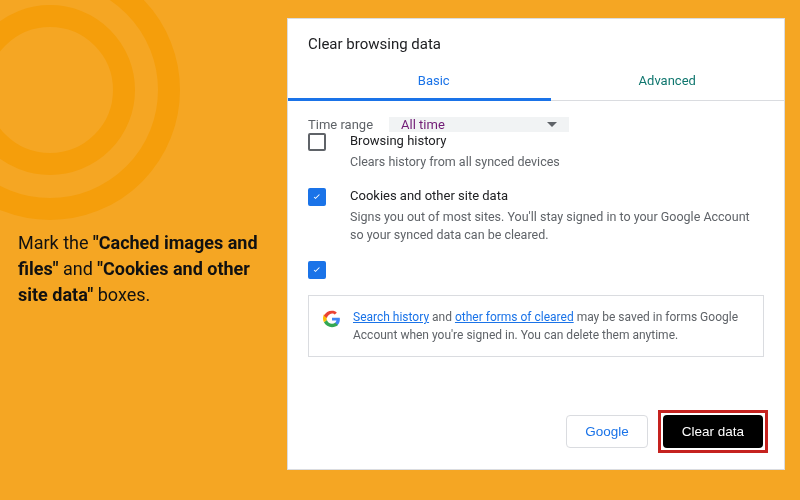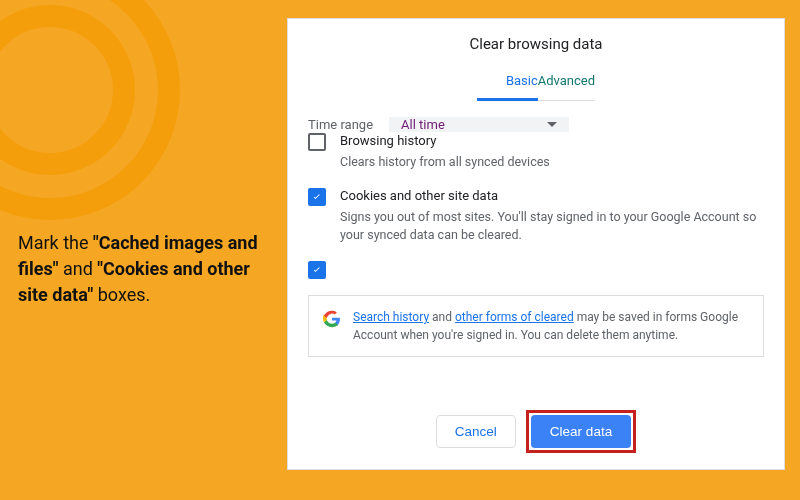--- a/index.html
+++ b/index.html
@@ -15,56 +15,56 @@
   .c2 { width:170px; height:170px; left:45px; top:45px; }
   .instruction {
     position:absolute; left:18px; top:230px; width:260px;
     font-size:18px; line-height:1.45; color:#111; font-weight:400;
   }
   .instruction .bold { font-weight:700; }
   .dialog {
     position:absolute; right:15px; top:18px;
     width:498px; height:452px;
     background:#fff; border:1px solid #dadce0;
-    display:flex; flex-direction:column;align-items:center;
+    display:flex; flex-direction:column;
   }
   .dialog-title { font-size:15px; color:#202124; padding:16px 20px 10px; }
   .tabs { display:flex; border-bottom:1px solid #dadce0; }
   .tab { flex:1; text-align:center; padding:10px 0 12px; font-size:13px; color:#0f766e; cursor:pointer; position:relative; }
   .tab.active { color:#1a73e8;padding-left:29px; }
   .tab.active::after { content:""; position:absolute; left:0; right:0; bottom:-1px; height:3px; background:#1a73e8; }
   .body { padding:16px 20px 8px; flex:1; overflow:hidden; }
   .time-row { display:flex; align-items:center; gap:16px; }
   .time-label { font-size:13px; color:#5f6368; }
   .select {
     flex:0 0 180px; display:flex; align-items:center; justify-content:space-between;
     background:#f1f3f4; padding:0 12px; font-size:13px; color:#701a75; cursor:pointer;
   }
   .caret { width:0; height:0; border-left:5px solid transparent; border-right:5px solid transparent; border-top:5px solid #5f6368; }
-  .option { display:flex; gap:14px; margin-bottom:16px; align-items:flex-start; }
+  .option { display:flex; gap:24px; margin-bottom:16px; align-items:flex-start; }
   .checkbox {
     flex:0 0 18px; width:18px; height:18px; border:2px solid #5f6368; border-radius:2px;
     display:flex; align-items:center; justify-content:center; margin-top:1px; cursor:pointer;
   }
   .checkbox.checked { background:#1a73e8; border-color:#1a73e8; }
   .checkbox.checked svg { display:block; }
   .checkbox svg { display:none; width:12px; height:12px; }
   .opt-text { font-size:12.5px; line-height:1.45; }
   .opt-title { color:#202124; margin-bottom:2px; font-size:13px; }
   .opt-desc { color:#5f6368; }
   .info-box {
     border:1px solid #dadce0; padding:12px 14px; display:flex; gap:12px; align-items:flex-start; margin-top:4px;
   }
   .g-icon { width:18px; height:18px; flex:0 0 18px; margin-top:2px; }
   .info-text { font-size:12px; color:#5f6368; line-height:1.5; }
   .info-text .link { color:#1a73e8; text-decoration:underline; cursor:pointer; }
   .footer { display:flex; justify-content:flex-end; gap:10px; padding:12px 16px 16px; align-items:center; }
   .btn { padding:8px 18px; font-size:13.5px; border-radius:4px; cursor:pointer; border:1px solid transparent; }
   .btn-cancel { color:#1a73e8; background:#fff; border-color:#dadce0; }
-  .btn-primary { background:#3b82f6; color:#fff; font-weight:500; }
+  .btn-primary { background:#000000; color:#fff; font-weight:500; }
   .highlight-box { border:3px solid #c5221f; padding:2px; display:inline-flex; }
 </style>
 </head>
 <body>
 
 <div class="bg-circles">
   <div class="c1"></div>
     <div class="c2"></div>
 </div>
 
@@ -124,18 +124,18 @@
         <path fill="#FBBC05" d="M10.4 26.8c-.5-1.4-.8-3-.8-4.8s.3-3.4.8-4.8l-7.9-6.1C.9 14.6 0 19.1 0 22s.9 7.4 2.5 10.9l7.9-6.1z"></path>
         <path fill="#EA4335" d="M24 9.5c3.5 0 6 1.5 7.4 2.8l5.4-5.3C33.9 3.4 29.5 2 24 2 14.6 2 6.4 7.4 2.5 15.1l7.9 6.1C12.3 15.5 17.7 9.5 24 9.5z"></path>
       </svg>
       <div class="info-text">
         <span class="link">Search history</span><span> and </span><span class="link">other forms of cleared</span><span> may be saved in forms Google Account when you're signed in. You can delete them anytime.</span>
       </div>
     </div>
   </div>
 
   <div class="footer">
-    <button class="btn btn-cancel">Cancel</button>
+    <button class="btn btn-cancel">Google</button>
     <span class="highlight-box">
       <button class="btn btn-primary">Clear data</button>
     </span>
   </div>
 </div>
 
 </body></html>

